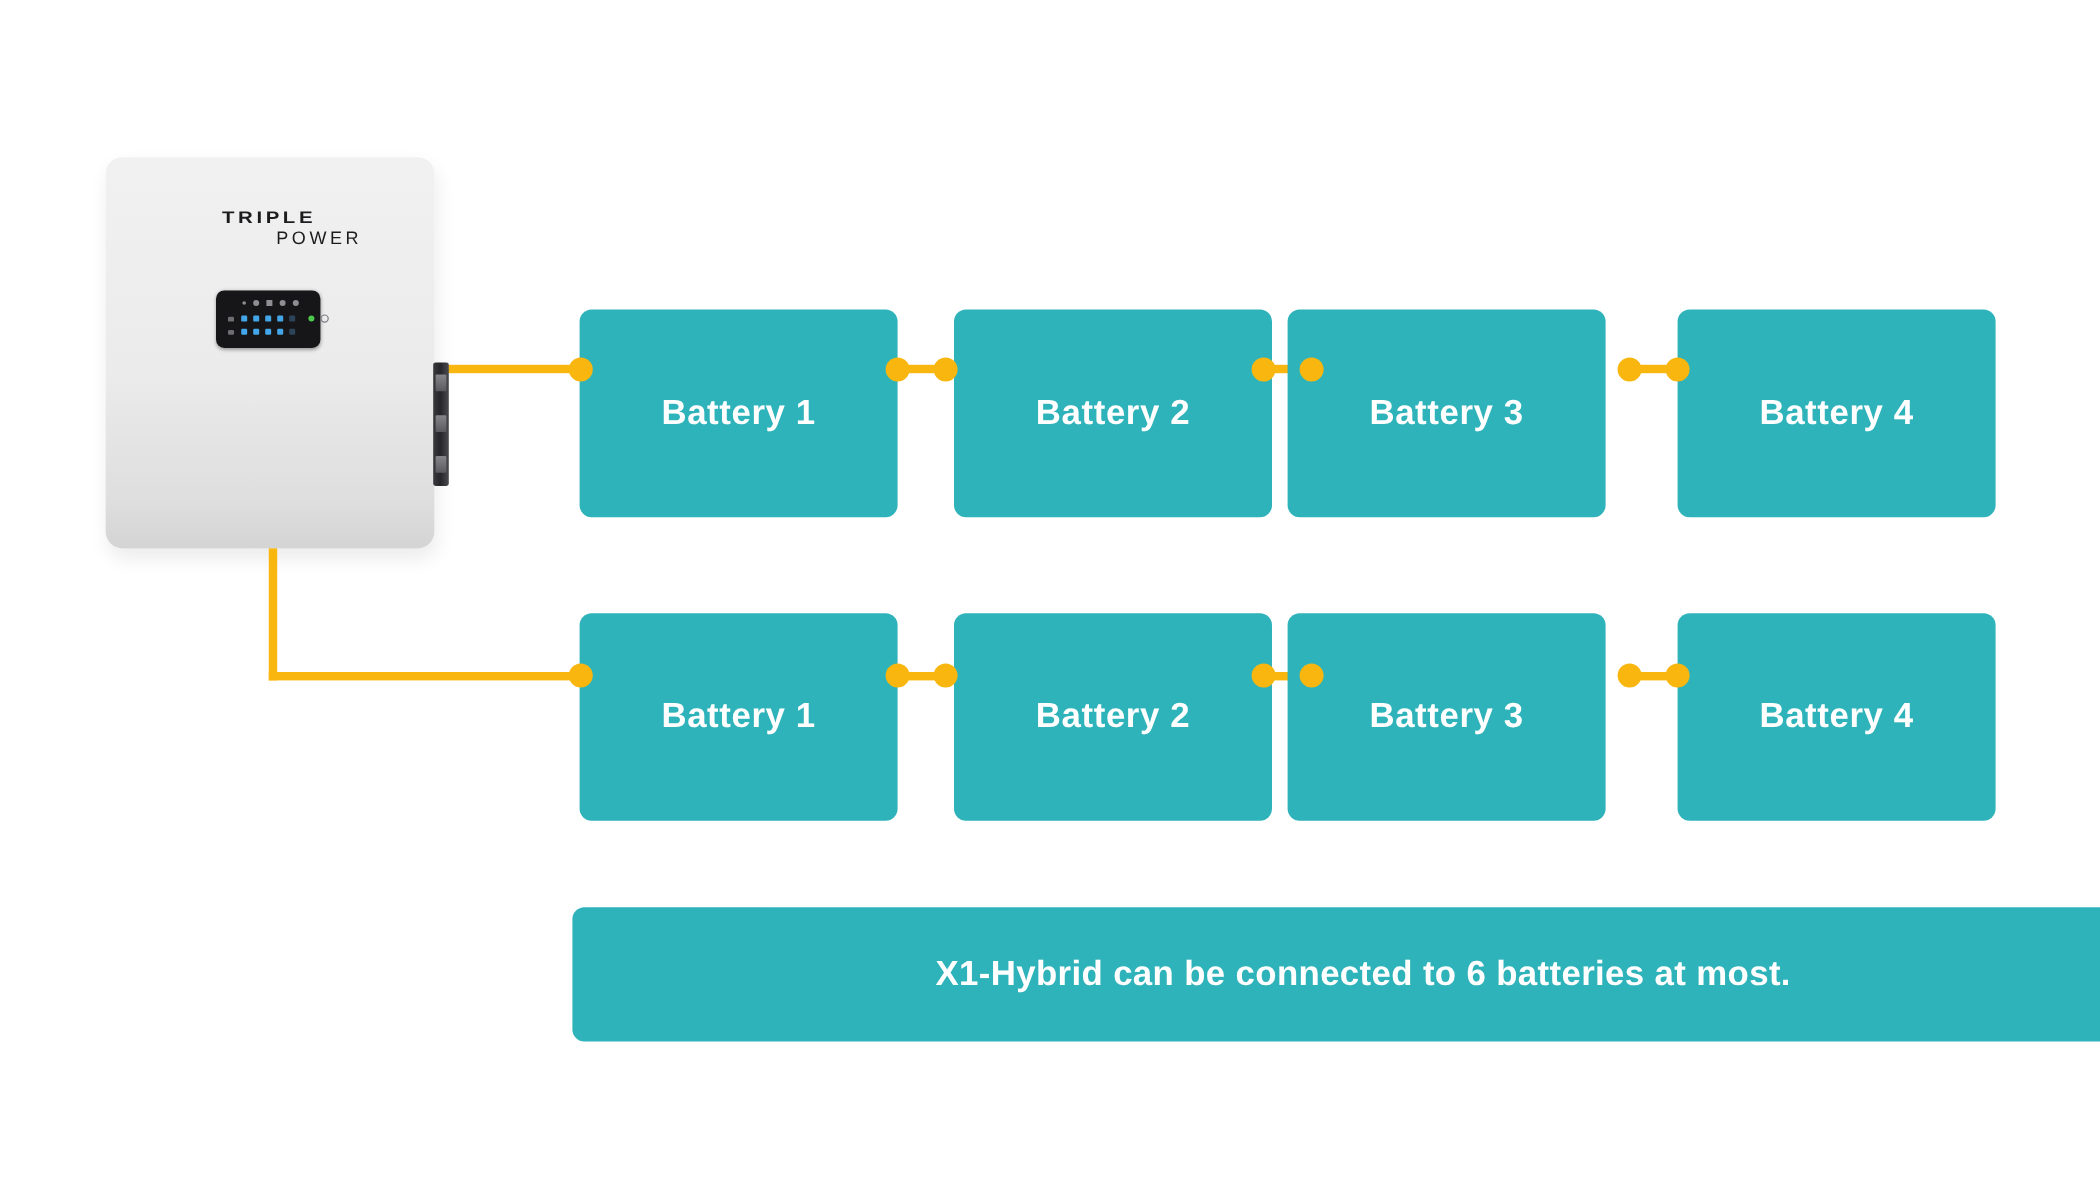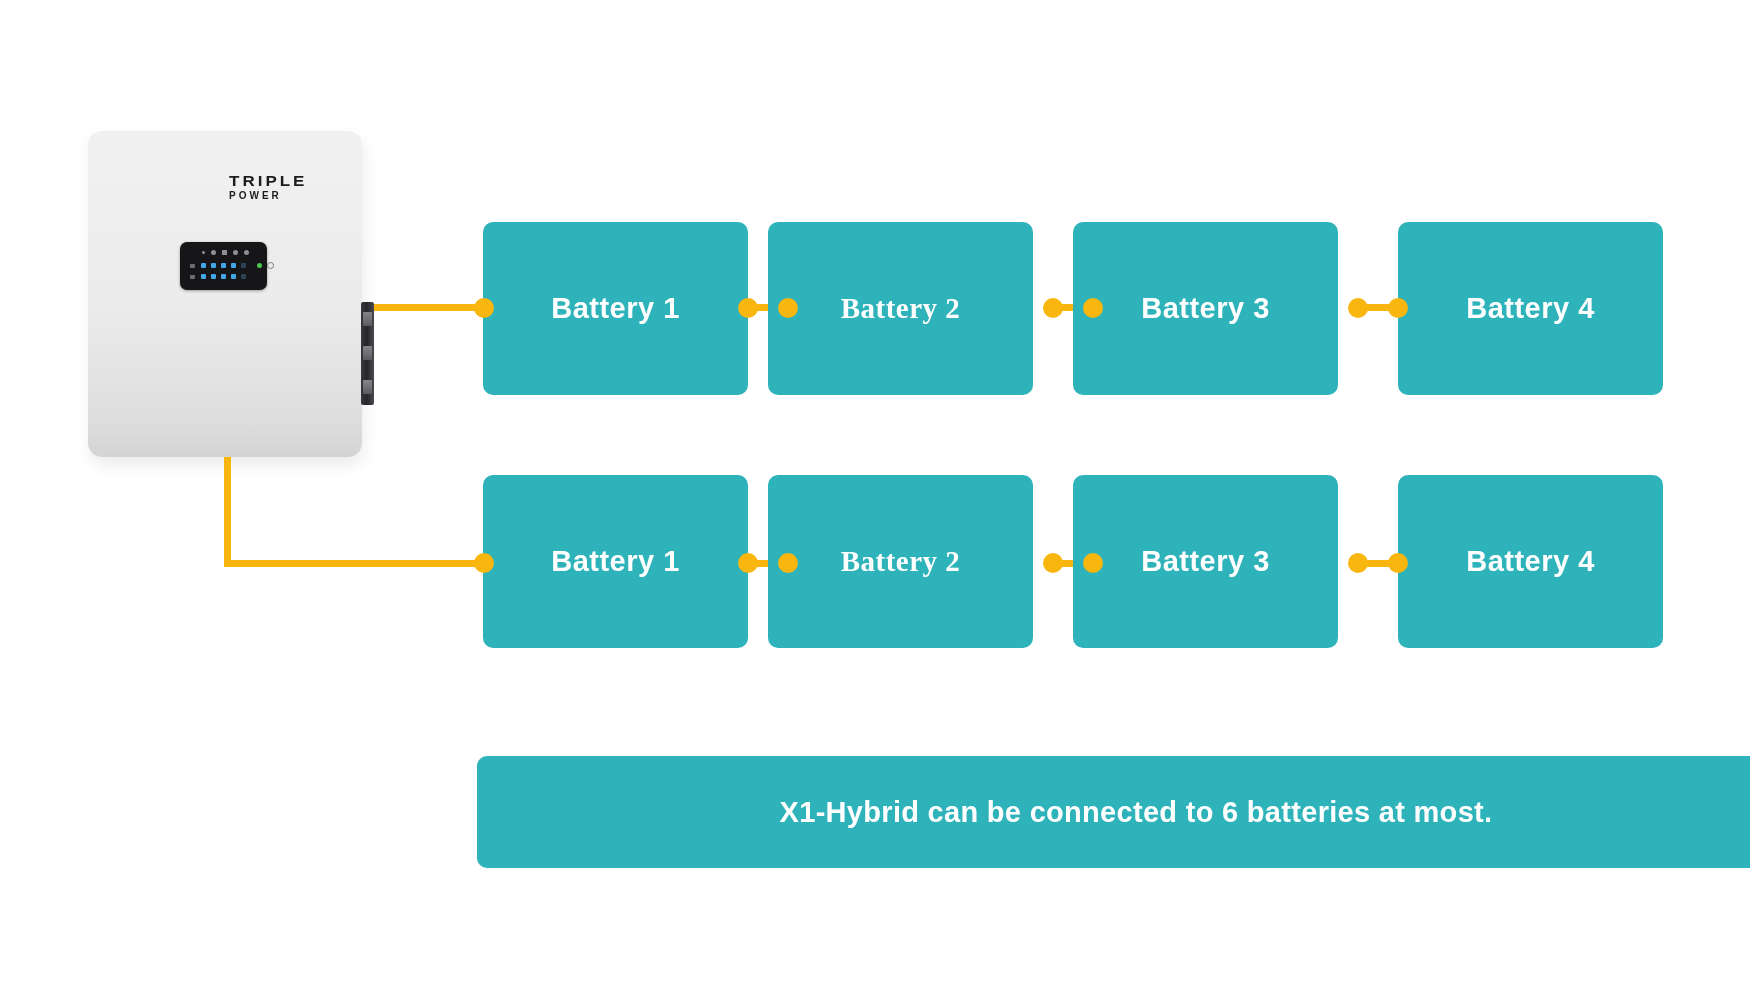--- a/index.html
+++ b/index.html
@@ -23,36 +23,35 @@
     width: 274px; height: 326px;
     border-radius: 14px;
     background: linear-gradient(180deg, #f1f1f2 0%, #ebebec 55%, #dededf 88%, #d4d4d5 100%);
     box-shadow: 2px 8px 16px rgba(0,0,0,0.08);
   }
   .logo {
     position: absolute;
     left: 97px; top: 42px;
     width: 162px;
     color: var(--logo-black, #1c1c1e);
-    margin-left: 44px;
   }
   .logo-triple {
     font-size: 17px;
     font-weight: 800;
     letter-spacing: 3px;
     line-height: 1;
     white-space: nowrap;
     transform: scaleY(0.82);
   }
   .logo-power {
     margin-top: 1px;
-    font-size: 10px;
-    font-weight: 700;
+    font-size: 15px;
+    font-weight: 400;
     letter-spacing: 3px;
-    text-align: left;
+    text-align: center;
     line-height: 1;
   }
 
   
   .panel {
     position: absolute;
     left: 92px; top: 111px;
     width: 87px; height: 48px;
     background: var(--panel-black, #161618);
     border-radius: 7px;
@@ -146,25 +145,26 @@
     border-radius: 10px;
     background: var(--teal, #2fb3ba);
     display: flex;
     align-items: center;
     justify-content: center;
     color: #ffffff;
     font-size: 29px;
     font-weight: 600;
     letter-spacing: 0.5px;
     z-index: 2;
+    margin-top: 36px;
   }
   .row1 { top: 222px; }
   .row2 { top: 475px; }
   .c1 { left: 483px; }
-  .c2 { left: 768px; font-family: Liberation Serif, serif; }
+  .c2 { left: 795px; }
   .c3 { left: 1073px; }
   .c4 { left: 1398px; align-items: center; }
 
   
   .note-banner {
     position: absolute;
     left: 477px; top: 756px;
     width: 1318px; height: 112px;
     border-radius: 10px;
     background: var(--teal, #2fb3ba);

